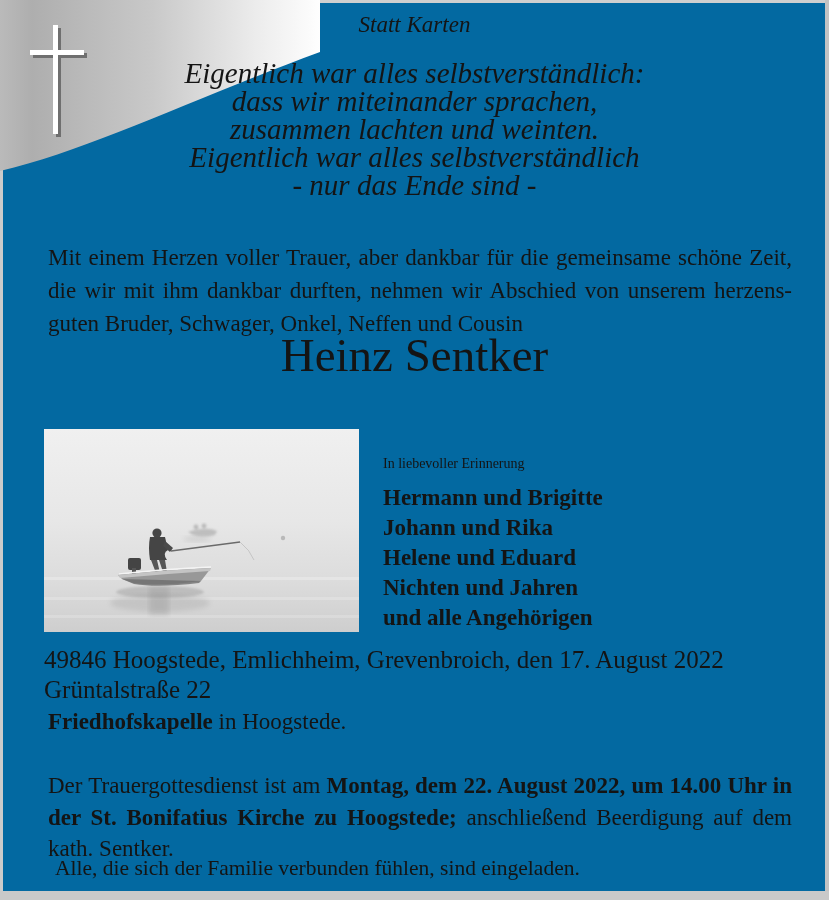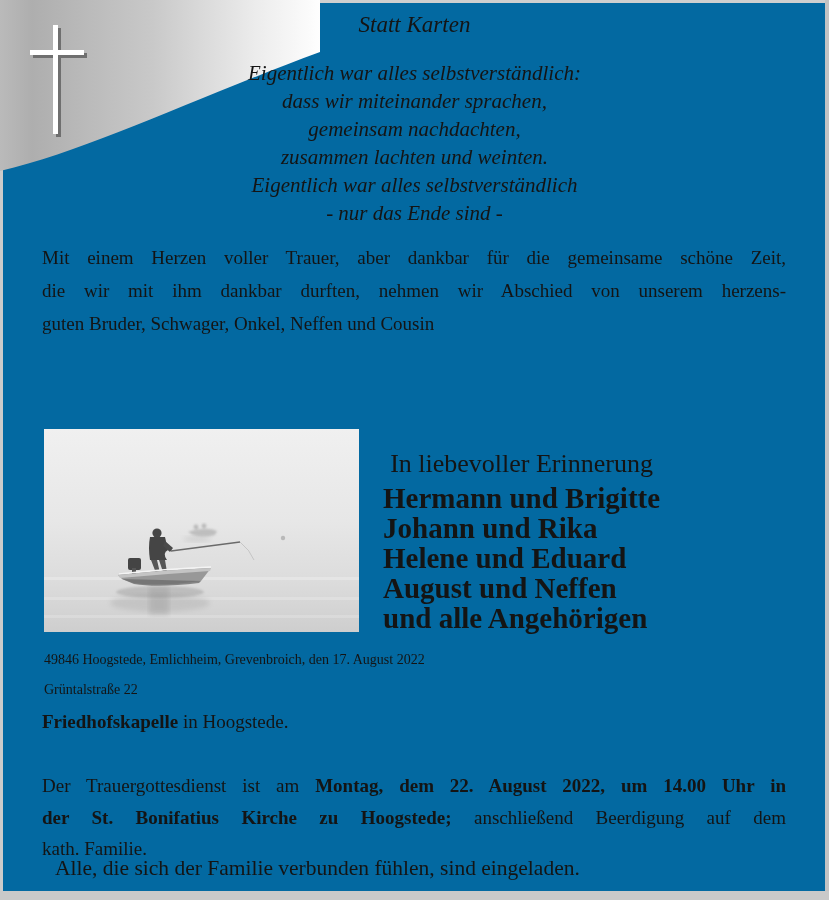--- a/index.html
+++ b/index.html
@@ -19,44 +19,44 @@
   .edge.bottom{left:0;bottom:0;width:829px;height:9px;background:#c9c9c9;}
 
   .corner{position:absolute;left:0;top:0;z-index:2;}
 
   .statt{
     position:absolute;left:0;top:12px;width:829px;
     text-align:center;font-style:italic;font-size:23px;z-index:3;
   }
   .poem{
     position:absolute;left:0;top:59px;width:829px;
-    font-style:italic;font-size:21px;line-height:28px;z-index:3;
+    font-style:italic;font-size:29px;line-height:28px;z-index:3;
   }
   .poem .pline{text-align:center;text-align-last:center;}
 
-  .para{position:absolute;left:42px;width:744px;font-size:19px;z-index:3;}
+  .para{position:absolute;left:48px;width:744px;font-size:23px;z-index:3;}
   .para .pline{text-align:justify;text-align-last:justify;}
   .para .pline:last-child{text-align-last:left;}
   .pline .b{font-weight:bold;}
 
   .intro{top:241px;line-height:33px;}
 
   .name{
     position:absolute;left:0;top:327px;width:829px;
     text-align:center;font-size:47px;line-height:56px;z-index:3;
   }
   .death{position:absolute;left:44px;top:395px;font-size:21.5px;z-index:3;}
 
   .photo{position:absolute;left:44px;top:429px;z-index:3;}
 
   .memory{position:absolute;left:383px;top:451px;z-index:3;}
-  .m-intro{font-size:26px;line-height:26px;text-align:center;}
-  .m-names{margin-top:6px;font-weight:bold;font-size:29px;line-height:30px;}
+  .m-intro{font-size:14px;line-height:26px;}
+  .m-names{margin-top:6px;font-weight:bold;font-size:23px;line-height:30px;}
 
-  .addr{position:absolute;left:44px;top:645px;font-size:14px;line-height:30px;z-index:3;}
+  .addr{position:absolute;left:44px;top:645px;font-size:25px;line-height:30px;z-index:3;}
 
   .p1{top:706px;line-height:31.5px;}
   .p2{top:770px;line-height:31.5px;}
 
   .closing{position:absolute;left:55px;top:856px;font-size:21.5px;z-index:3;}
 </style>
 </head>
 <body>
 
 <div class="sheet">
@@ -83,32 +83,32 @@
       <rect x="53" y="25" width="5" height="109" fill="#ffffff"></rect>
       <rect x="30" y="50" width="54" height="5" fill="#ffffff"></rect>
     </g>
   </svg>
 
   <div class="statt">Statt Karten</div>
 
   <div class="poem">
       <div class="pline"><span>Eigentlich war alles selbstverständlich:</span></div>
       <div class="pline"><span>dass wir miteinander sprachen,</span></div>
-      <div class="pline"><span>gemeinsam nachdachten,</span></div>
       <div class="pline"><span>zusammen lachten und weinten.</span></div>
       <div class="pline"><span>Eigentlich war alles selbstverständlich</span></div>
       <div class="pline"><span>- nur das Ende sind -</span></div>
     </div>
 
   <div class="para intro">
       <div class="pline"><span>Mit einem Herzen voller Trauer, aber dankbar für die gemeinsame schöne Zeit,</span></div>
       <div class="pline"><span>die wir mit ihm dankbar durften, nehmen wir Abschied von unserem herzens-</span></div>
       <div class="pline"><span>guten Bruder, Schwager, Onkel, Neffen und Cousin</span></div>
     </div>
 
+  <div class="name">Heinz Sentker</div>
 
 
   <svg class="photo" width="315" height="203" viewBox="0 0 315 203">
     <defs>
       <linearGradient id="fog" x1="0" y1="0" x2="0" y2="1">
         <stop offset="0" stop-color="#f0f0f0"></stop>
         <stop offset="0.45" stop-color="#e7e7e7"></stop>
         <stop offset="0.75" stop-color="#dcdcdc"></stop>
         <stop offset="1" stop-color="#cecece"></stop>
       </linearGradient>
@@ -156,35 +156,35 @@
       <ellipse cx="153" cy="110" rx="14" ry="3" fill="#b5b5b5" opacity="0.4" filter="url(#softer)"></ellipse>
     </g>
   </svg>
 
   <div class="memory">
     <div class="m-intro">In liebevoller Erinnerung</div>
     <div class="m-names">
       <div>Hermann und Brigitte</div>
       <div>Johann und Rika</div>
       <div>Helene und Eduard</div>
-      <div>August und Neffen</div>
+      <div>Nichten und Jahren</div>
       <div>und alle Angehörigen</div>
     </div>
   </div>
 
   <div class="addr">
     <div>49846 Hoogstede, Emlichheim, Grevenbroich, den 17. August 2022</div>
     <div>Grüntalstraße 22</div>
   </div>
 
   <div class="para p1">
       <div class="pline"><span class="b">Friedhofskapelle</span><span> in Hoogstede.</span></div>
     </div>
 
   <div class="para p2">
       <div class="pline"><span>Der Trauergottesdienst ist am </span><span class="b">Montag, dem 22. August 2022, um 14.00 Uhr in</span></div>
       <div class="pline"><span class="b">der St. Bonifatius Kirche zu Hoogstede;</span><span> anschließend Beerdigung auf dem</span></div>
-      <div class="pline"><span>kath. Familie.</span></div>
+      <div class="pline"><span>kath. Sentker.</span></div>
     </div>
 
   <div class="closing">Alle, die sich der Familie verbunden fühlen, sind eingeladen.</div>
 
 </div>
 
 </body></html>

